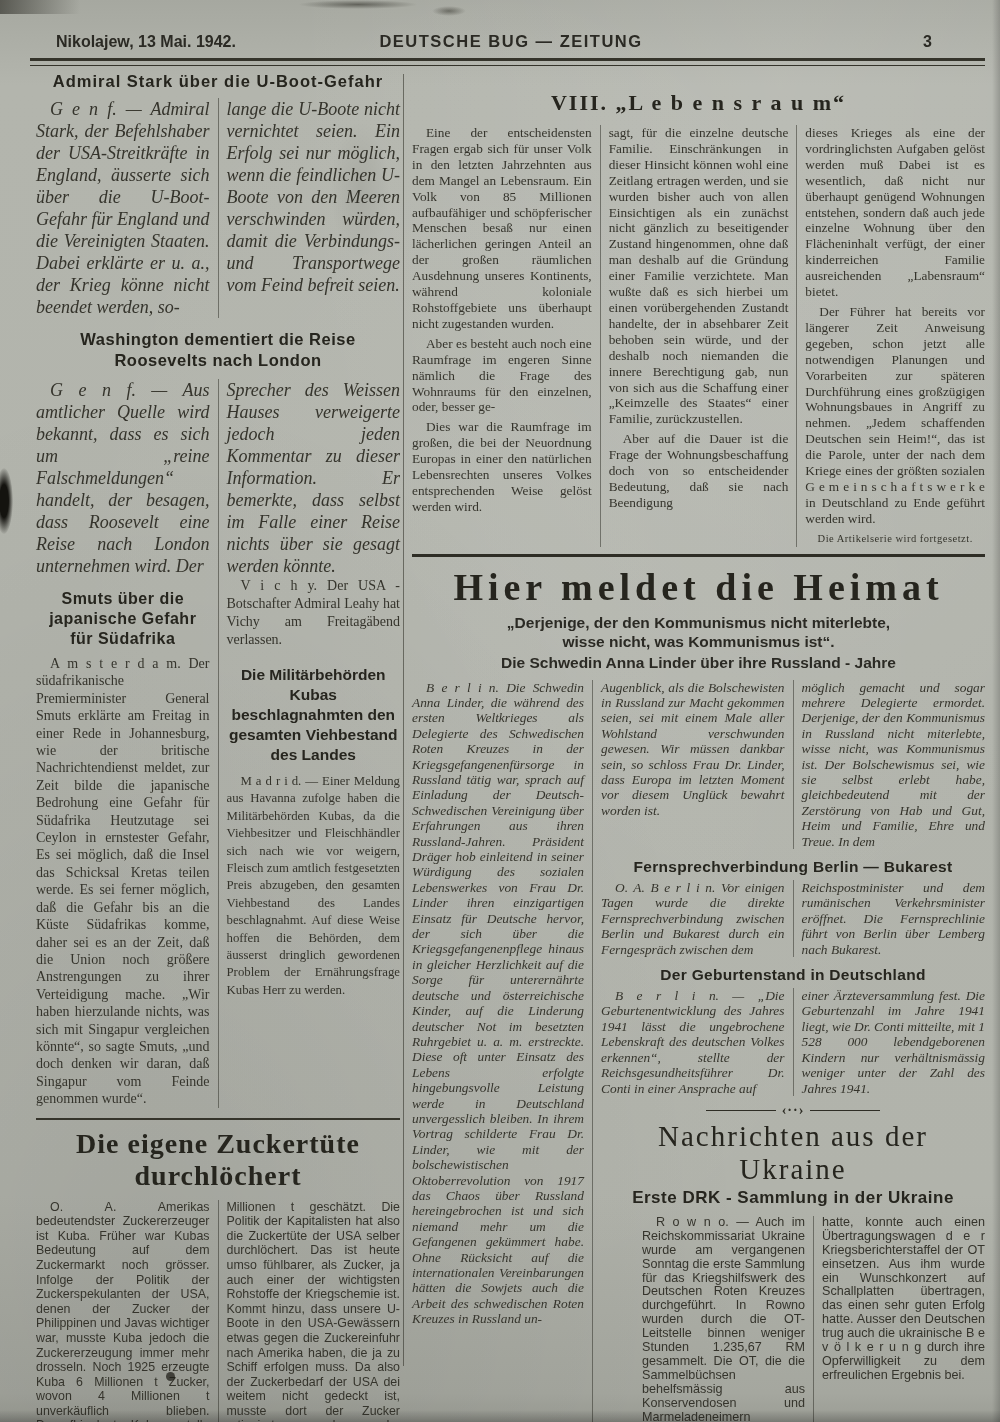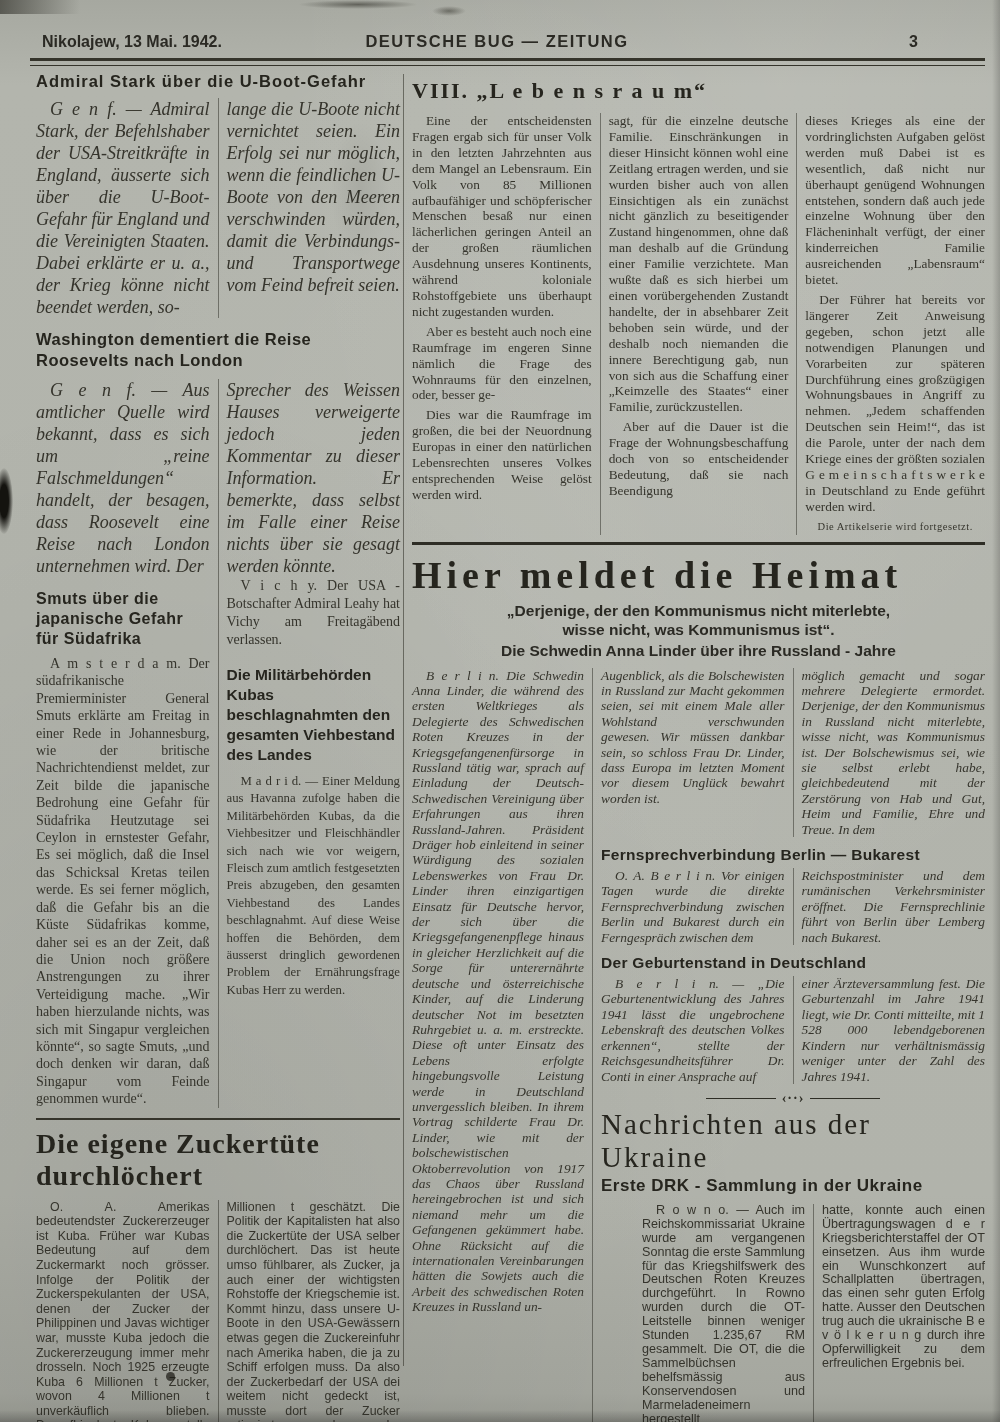--- a/index.html
+++ b/index.html
@@ -8,54 +8,54 @@
     background-color:#b1b3ab;
     background-image:
       radial-gradient(ellipse at 78% 6%, rgba(255,255,255,.10), rgba(255,255,255,0) 45%),
       radial-gradient(ellipse at 15% 90%, rgba(0,0,0,.08), rgba(0,0,0,0) 50%),
       radial-gradient(ellipse at 50% 45%, rgba(255,255,255,.05), rgba(255,255,255,0) 65%),
       linear-gradient(180deg,#a6a8a0 0%,#b3b5ad 6%,#b1b3ab 84%,#a5a79f 98%,#9a9c94 100%);
     font-family:"Liberation Serif", serif;
     color:#35342c;
   }
   
-  .masthead-row{position:absolute;top:32px;left:24px;width:946px;display:grid;grid-template-columns:1fr auto 1fr;align-items:baseline;font-family:"Liberation Sans",sans-serif;color:#2b2a24;}
+  .masthead-row{position:absolute;top:32px;left:38px;width:946px;display:grid;grid-template-columns:1fr auto 1fr;align-items:baseline;font-family:"Liberation Sans",sans-serif;color:#2b2a24;}
   .dateline{font-size:16px;font-weight:bold;padding-left:18px;}
   .masthead{font-size:16.5px;font-weight:bold;letter-spacing:1.5px;text-align:center;}
   .pagenum{font-size:16px;font-weight:bold;text-align:right;padding-right:52px;}
   .head-rule{position:absolute;top:58px;left:30px;width:955px;height:4px;border-top:3px solid #35342b;border-bottom:1px solid #35342b;}
   
   .left-region{position:absolute;left:36px;top:72px;width:364px;}
   .right-region{position:absolute;left:412px;top:74px;width:573px;}
   .main-vrule{position:absolute;left:403px;top:74px;width:1px;height:1292px;background:rgba(42,41,33,.55);}
   
   p{margin:0;text-align:justify;text-indent:14px;}
   .noind{text-indent:0;}
   .cols{display:flex;align-items:stretch;}
   .cols > *{flex:1 1 0;min-width:0;}
   .cols > * + *{border-left:1px solid rgba(42,41,33,.5);padding-left:8px;}
   .cols > *:not(:last-child){padding-right:8px;}
-  h1,h2,h3{margin:0;color:#26251e;text-align:left;font-weight:bold;}
+  h1,h2,h3{margin:0;color:#26251e;text-align:center;font-weight:bold;}
   .sans{font-family:"Liberation Sans",sans-serif;}
   .it{font-style:italic;}
   
   .h-stark{font-size:16.5px;letter-spacing:1px;margin:0 0 7px;}
   .h-wash{font-size:16.5px;line-height:21px;letter-spacing:.5px;margin:11px 0 8px;}
   .t-news{font-size:18px;line-height:22px;}
   .h-smuts{font-size:16px;line-height:20px;letter-spacing:.5px;margin:12px 0 6px;}
   .t-smuts{font-size:14px;line-height:17.4px;}
   .h-vichy{font-size:16.5px;line-height:23px;margin:10px 0 6px;}
   .t-vichy{font-size:14px;line-height:18px;}
   .h-militaer{font-size:15.5px;line-height:20px;margin:16px 0 8px;}
   .t-madrid{font-size:12.8px;line-height:17.4px;}
   .zucker-rule{border:none;border-top:2px solid #35342b;margin:10px 0 0;}
   .h-zucker{font-family:"Liberation Serif",serif;font-size:28px;letter-spacing:1px;margin:8px 0 8px;font-weight:bold;}
   .t-zucker{font-family:"Liberation Sans",sans-serif;font-size:12.4px;line-height:14.6px;}
   
-  .h-lebensraum{font-size:22px;letter-spacing:2px;margin:4px 0 9px;font-weight:bold;}
+  .h-lebensraum{font-size:22px;letter-spacing:2px;margin:16px 0 9px;font-weight:bold;}
   .t-raum{font-size:13.3px;line-height:15.9px;}
   .t-raum p + p{margin-top:4px;}
   .artikel-footer{font-size:10.5px;text-align:center;margin-top:6px;letter-spacing:.5px;text-indent:0;}
   .heavy-rule{border:none;border-top:3px solid #2e2d25;margin:7px 0 0;}
   .h-heimat{font-size:38px;letter-spacing:5px;font-weight:bold;margin:8px 0 4px;}
   .q-heimat{font-family:"Liberation Sans",sans-serif;font-size:15.5px;font-weight:bold;text-align:center;color:#2b2a24;line-height:19px;text-indent:0;}
   .by-heimat{font-family:"Liberation Sans",sans-serif;font-size:15.5px;font-weight:bold;text-align:center;color:#2b2a24;margin:3px 0 8px;text-indent:0;}
   .t-linder{font-size:13.4px;line-height:15.4px;}
   .linder-row{display:flex;align-items:stretch;}
   .linder-c1{flex:0 0 172px;padding-right:8px;}

